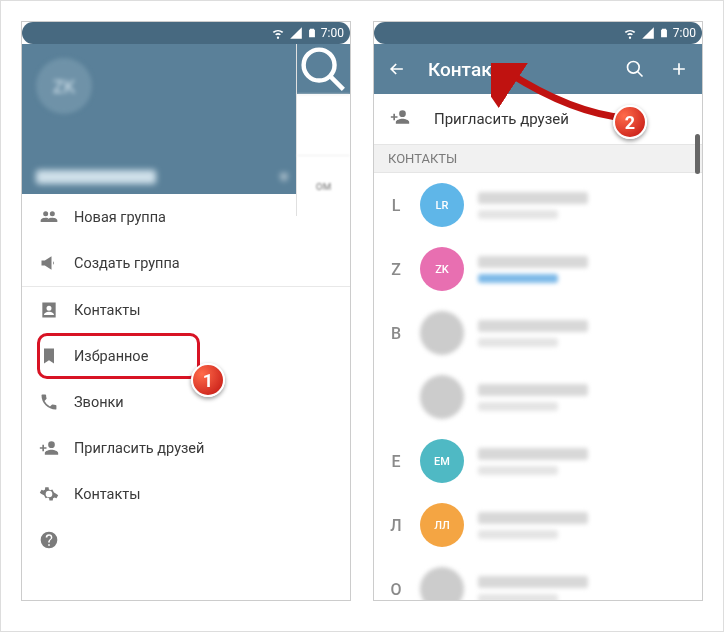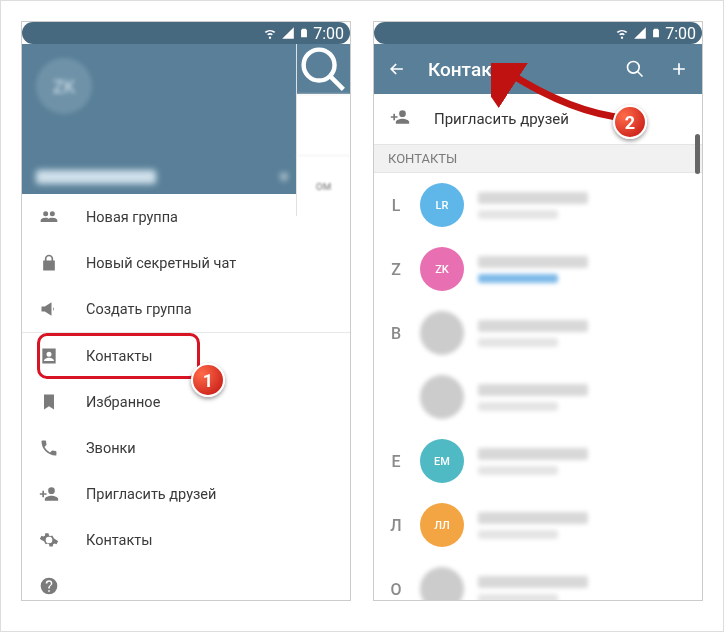--- a/index.html
+++ b/index.html
@@ -24,21 +24,21 @@
   .phone-right { left: 372px; }
 
   
   .statusbar {
     height: 22px;
     background: #476980;
     color: #fff;
     display: flex;
     justify-content: flex-end;
     align-items: center;
-    font-size: 16px;
+    font-size: 12px;
     padding: 0 6px;
     gap: 4px;
     border-radius: 11px;
   }
   .statusbar span { display: inline-flex; align-items: center; }
 
   
   .drawer-header {
     background: #5A8099;
     height: 150px;
@@ -68,21 +68,21 @@
     filter: blur(3px); color:#e6eef3; font-size:13px;
   }
   .caret { filter:none; color:#fff; font-size:12px;}
 
   .menu { background:#fff; }
   .menu-divider { height:1px; background:#e8e8e8; }
   .menu-item {
     display:flex; align-items:center;
     height: 46px;
     padding: 0 16px;
-    gap: 26px;
+    gap: 14px;
     color:#3a3a3a;
     font-size:14.5px;
     cursor:pointer;
   }
   .menu-item .mi-icon { width:22px; color:#7b7b7b; display:flex; justify-content:center; }
   .menu-item .mi-icon svg { width:20px; height:20px; }
 
   
   .appbar {
     height: 50px;
@@ -204,28 +204,20 @@
       <span class="mi-icon">
           <svg viewBox="0 0 24 24" fill="currentColor">
             <path d="M16 11a3 3 0 100-6 3 3 0 000 6zM8 11a3 3 0 100-6 3 3 0 000 6zM8 13c-2 0-6 1-6 3v2h8v-2c0-1 .5-1.8 1.3-2.5C10 13.2 8.8 13 8 13zm8 0c-2 0-6 1-6 3v2h12v-2c0-2-4-3-6-3z"></path>
           </svg>
         </span>
       <span>Новая группа</span>
     </div>
     <div class="menu-item">
       <span class="mi-icon">
           <svg viewBox="0 0 24 24" fill="currentColor">
-            <path d="M17 9V7a5 5 0 00-10 0v2H5v12h14V9h-2zM9 7a3 3 0 016 0v2H9V7z"></path>
-          </svg>
-        </span>
-      <span>Новый секретный чат</span>
-    </div>
-    <div class="menu-item">
-      <span class="mi-icon">
-          <svg viewBox="0 0 24 24" fill="currentColor">
             <path d="M3 9v6h4l8 5V4L7 9H3zm15 3a3 3 0 01-1 2.2V9.8A3 3 0 0118 12z"></path>
           </svg>
         </span>
       <span>Создать группа</span>
     </div>
     <div class="menu-divider"></div>
     <div class="menu-item">
       <span class="mi-icon">
           <svg viewBox="0 0 24 24" fill="currentColor">
             <path d="M4 3h16v18H4V3zm8 4a3 3 0 100 6 3 3 0 000-6zm-6 11h12c0-2.5-3-4-6-4s-6 1.5-6 4z"></path>

